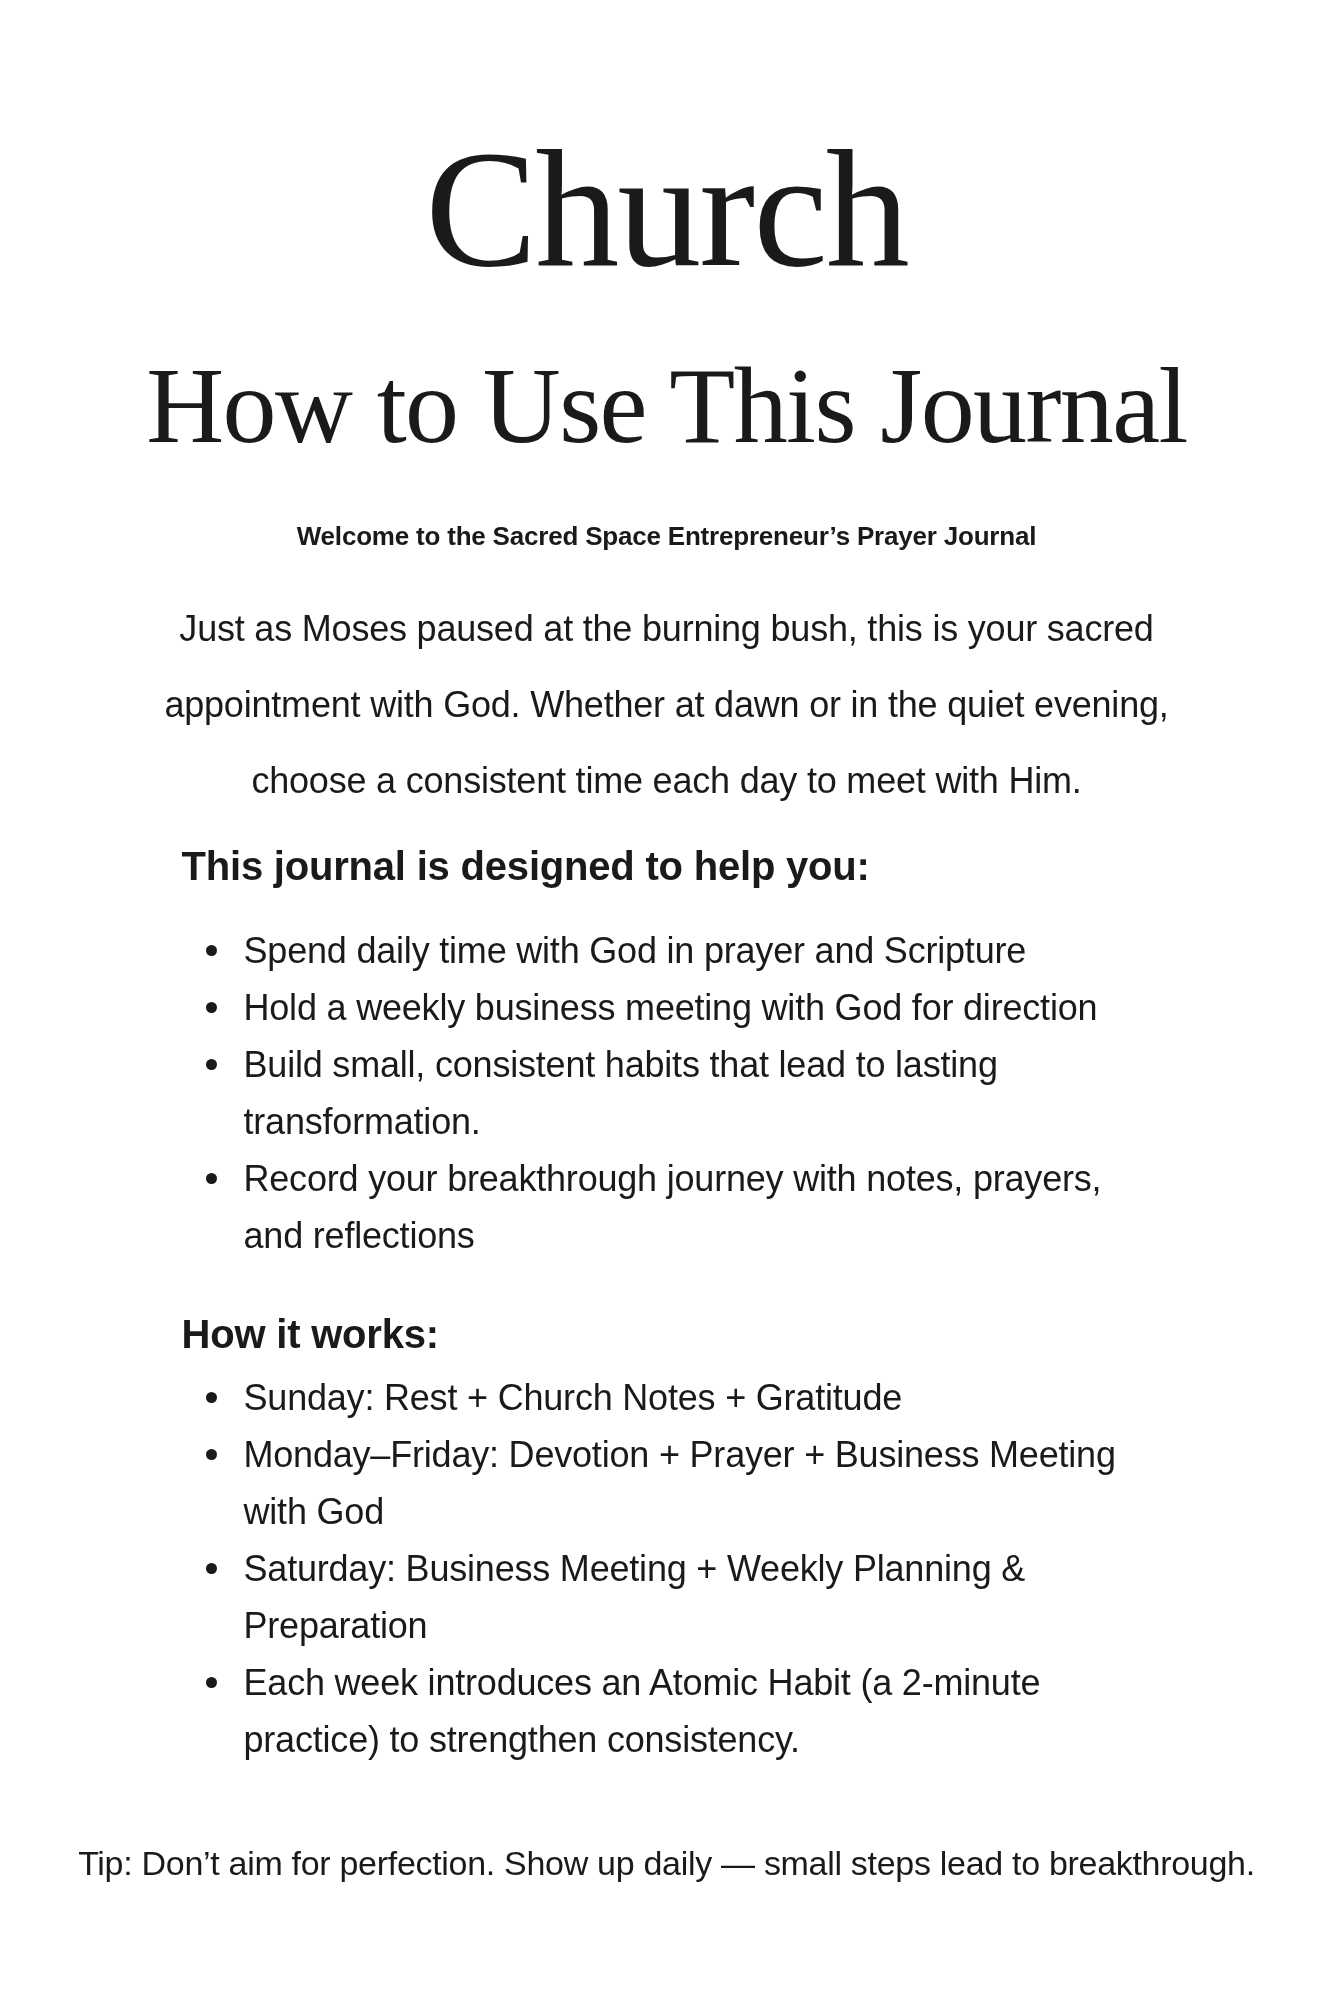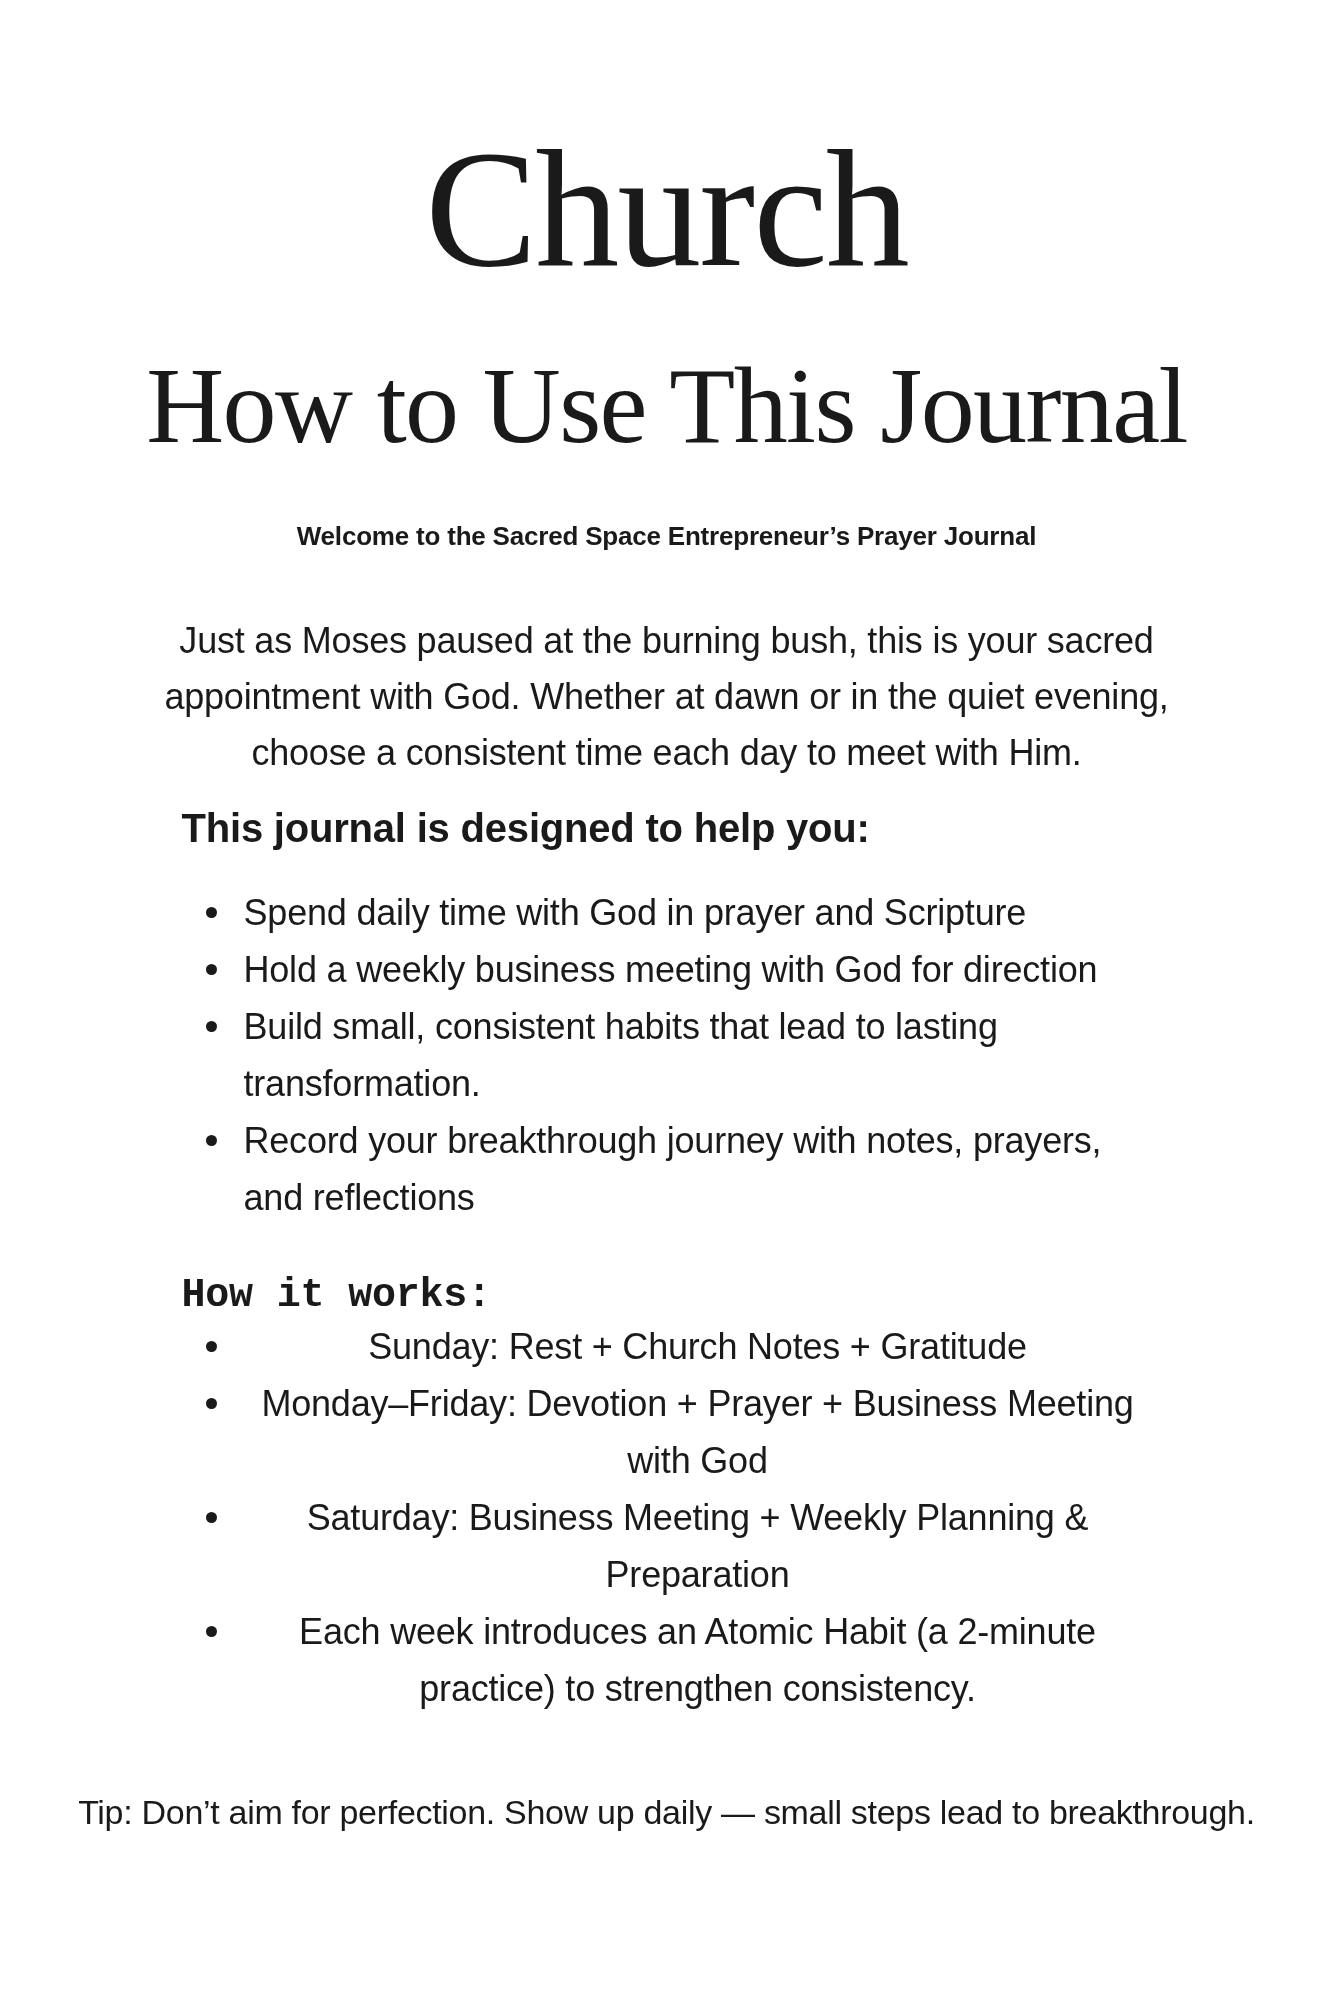--- a/index.html
+++ b/index.html
@@ -37,42 +37,42 @@
     font-size: 26px;
     font-weight: 700;
     line-height: 1.25;
     text-align: center;
     white-space: nowrap;
     margin-top: 60px;
     letter-spacing: -0.2px;
   }
   .intro-paragraph {
     width: 1100px;
-    margin: 60px auto 0;
+    margin: 38px auto 0;
     font-size: 36px;
     font-weight: 400;
-    line-height: 56px;
+    line-height: 76px;
     text-align: center;
     letter-spacing: -0.2px;
   }
   .section-heading {
     width: 970px;
     margin: 25px auto 0;
     font-size: 40px;
     font-weight: 700;
     line-height: 44px;
     letter-spacing: -0.2px;
   }
-  .section-heading.works { margin-top: 48px; font-family: Liberation Mono, monospace; }
+  .section-heading.works { margin-top: 48px; }
   ul.bullet-list {
     width: 970px;
     margin: 34px auto 0;
     list-style: none;
   }
-  ul.bullet-list.works { margin-top: 0; text-align: center; }
+  ul.bullet-list.works { margin-top: 13px; }
   ul.bullet-list li {
     position: relative;
     padding-left: 62px;
     font-size: 36px;
     font-weight: 400;
     line-height: 57px;
     letter-spacing: -0.2px;
   }
   ul.bullet-list li::before {
     content: "";

